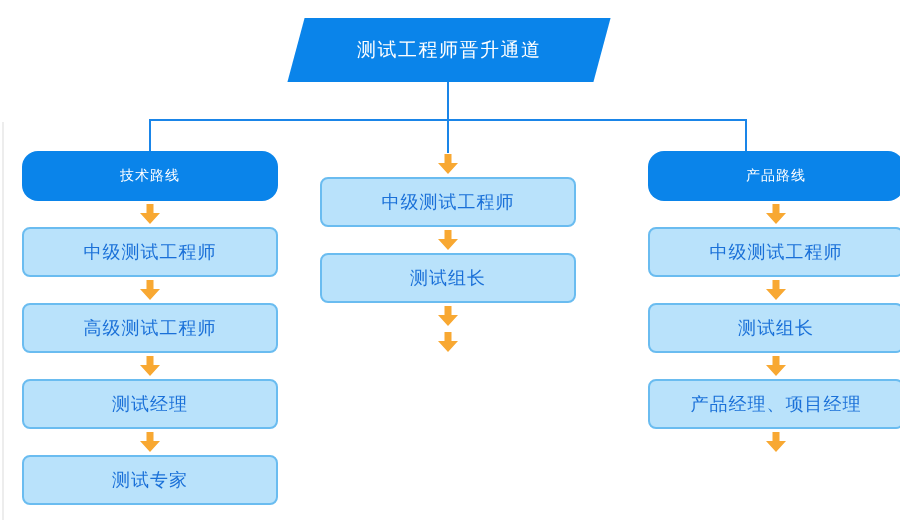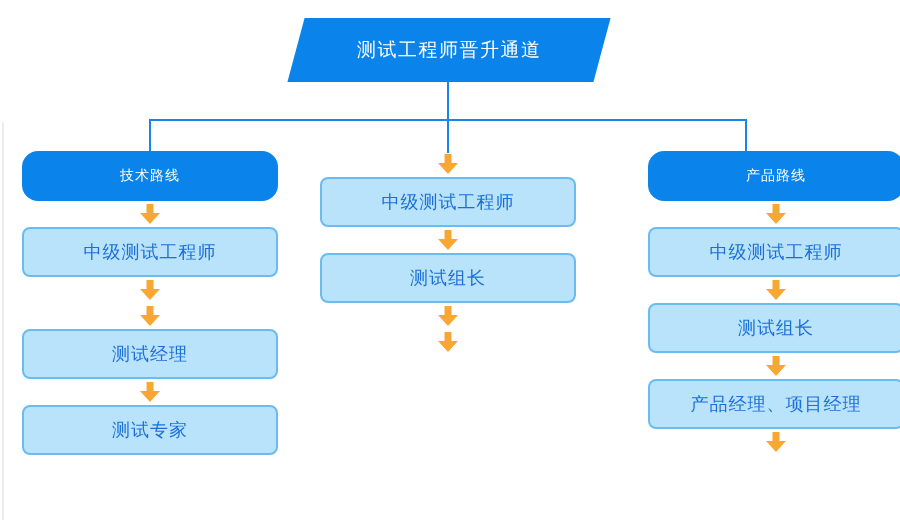--- a/index.html
+++ b/index.html
@@ -62,20 +62,23 @@
           <path d="M6.5 0 H13.5 V9 H20 L10 20 L0 9 H6.5 Z"></path>
         </svg>
     </div>
     <div class="box">
       <span>中级测试工程师</span>
     </div>
     <div class="gap">
       <svg class="arrow" viewBox="0 0 20 20">
           <path d="M6.5 0 H13.5 V9 H20 L10 20 L0 9 H6.5 Z"></path>
         </svg>
+    </div>
+    <div class="box">
+      <span>高级测试工程师</span>
     </div>
     <div class="gap">
       <svg class="arrow" viewBox="0 0 20 20">
           <path d="M6.5 0 H13.5 V9 H20 L10 20 L0 9 H6.5 Z"></path>
         </svg>
     </div>
     <div class="box">
       <span>测试经理</span>
     </div>
     <div class="gap">

